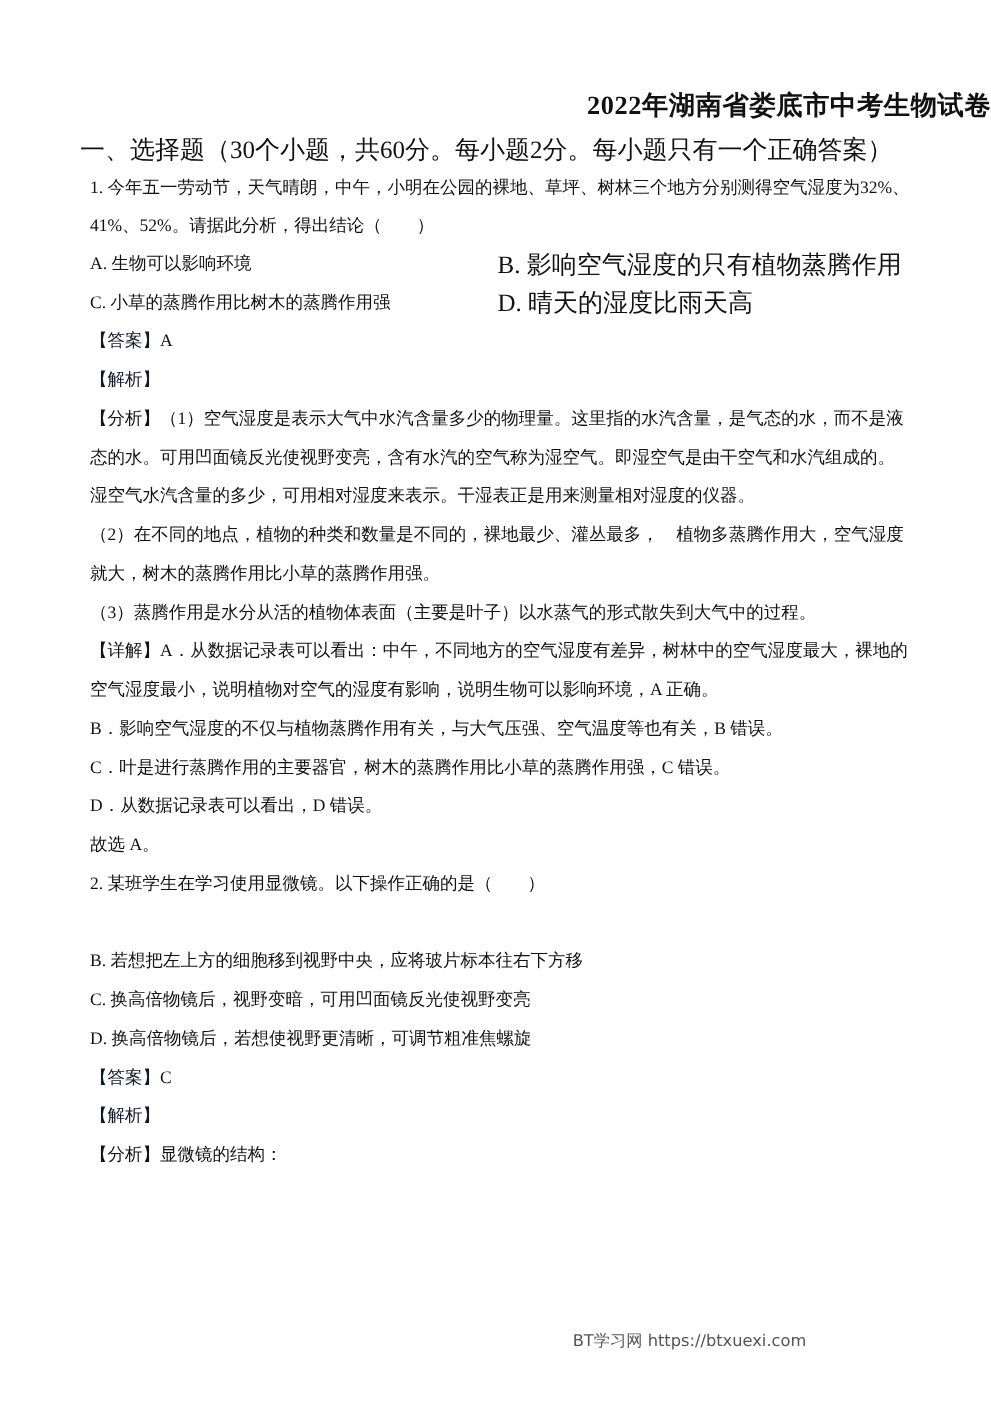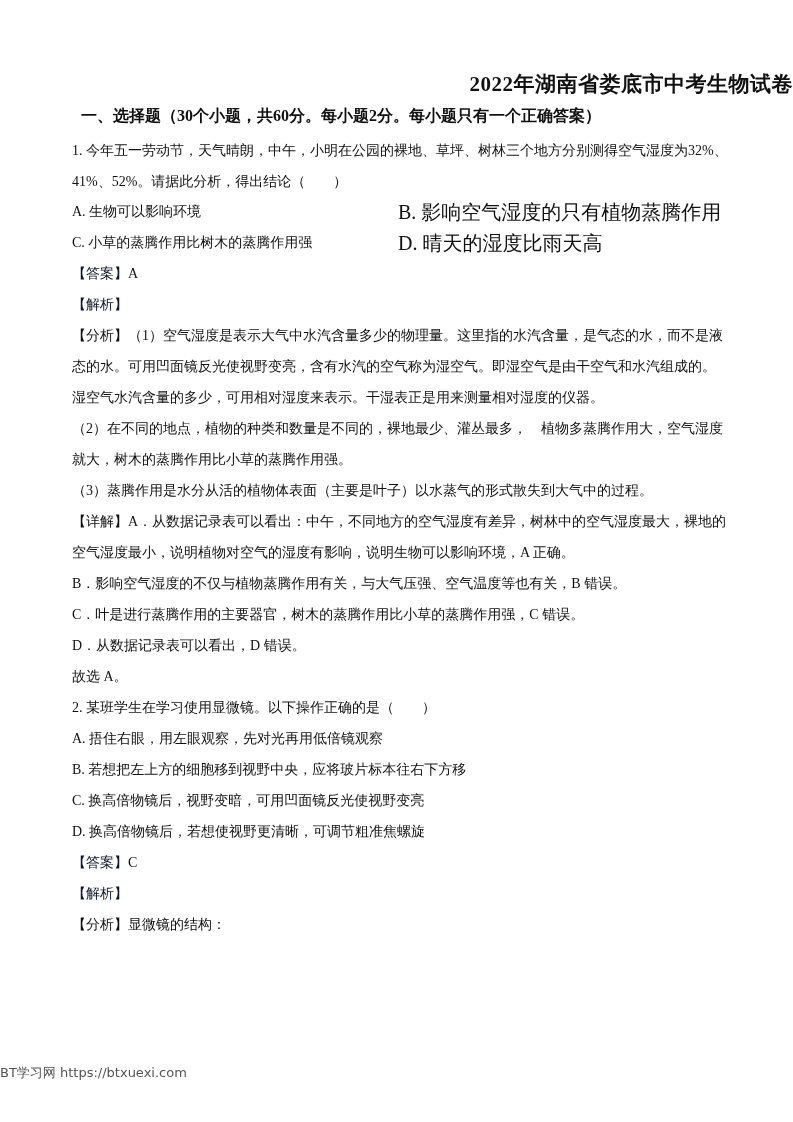--- a/index.html
+++ b/index.html
@@ -1,25 +1,25 @@
 <!DOCTYPE html>
 <html><head>
 <meta charset="utf-8">
 <style>
   html, body { margin: 0; padding: 0; background: #ffffff; }
   body { width: 793px; height: 1122px; position: relative; overflow: hidden;
          font-family: "Liberation Serif", "DejaVu Serif", serif; color: #111; }
   .page { position: absolute; left: 0; top: 0; width: 793px; height: 1122px; }
   .title { position: absolute; top: 70px; left: 0; width: 793px; text-align: right;
            font-size: 21px; font-weight: bold; letter-spacing: 0.5px; }
-  .section { position: absolute; top: 106px; left: 81px; font-size: 16px; font-weight: bold; }
+  .section { position: absolute; top: 106px; left: 64px; font-size: 20px; font-weight: normal; }
   .line { position: absolute; left: 72px; font-size: 14px; white-space: nowrap; line-height: 18px; }
   .col2 { position: absolute; left: 398px; font-size: 20px; white-space: nowrap; line-height: 18px; }
   .tag { color: #0f172a; }
-  .footer { position: absolute; top: 1064px; left: 0; width: 645px; text-align: left;
+  .footer { position: absolute; top: 1064px; left: 0; width: 645px; text-align: right;
             font-family: "DejaVu Sans", sans-serif; font-size: 13px; color: #555; }
 </style>
 </head>
 <body>
 
 <div class="page">
   <div class="title">2022年湖南省娄底市中考生物试卷</div>
   <div class="section">一、选择题（30个小题，共60分。每小题2分。每小题只有一个正确答案）</div>
 
   <div class="line" style="top:142px">1. 今年五一劳动节，天气晴朗，中午，小明在公园的裸地、草坪、树林三个地方分别测得空气湿度为32%、</div>
@@ -39,21 +39,20 @@
   <div class="line" style="top:451px">就大，树木的蒸腾作用比小草的蒸腾作用强。</div>
   <div class="line" style="top:482px">（3）蒸腾作用是水分从活的植物体表面（主要是叶子）以水蒸气的形式散失到大气中的过程。</div>
   <div class="line" style="top:513px">【详解】A．从数据记录表可以看出：中午，不同地方的空气湿度有差异，树林中的空气湿度最大，裸地的</div>
   <div class="line" style="top:544px">空气湿度最小，说明植物对空气的湿度有影响，说明生物可以影响环境，A 正确。</div>
   <div class="line" style="top:575px">B．影响空气湿度的不仅与植物蒸腾作用有关，与大气压强、空气温度等也有关，B 错误。</div>
   <div class="line" style="top:606px">C．叶是进行蒸腾作用的主要器官，树木的蒸腾作用比小草的蒸腾作用强，C 错误。</div>
   <div class="line" style="top:637px">D．从数据记录表可以看出，D 错误。</div>
   <div class="line" style="top:668px">故选 A。</div>
 
   <div class="line" style="top:699px">2. 某班学生在学习使用显微镜。以下操作正确的是（　　）</div>
-  <div class="line" style="top:730px">A. 捂住右眼，用左眼观察，先对光再用低倍镜观察</div>
   <div class="line" style="top:761px">B. 若想把左上方的细胞移到视野中央，应将玻片标本往右下方移</div>
   <div class="line" style="top:792px">C. 换高倍物镜后，视野变暗，可用凹面镜反光使视野变亮</div>
   <div class="line" style="top:823px">D. 换高倍物镜后，若想使视野更清晰，可调节粗准焦螺旋</div>
   <div class="line" style="top:854px">
     <span class="tag">【答案】</span><span>C</span>
   </div>
   <div class="line tag" style="top:885px">【解析】</div>
   <div class="line" style="top:916px">【分析】显微镜的结构：</div>
 
   <div class="footer">BT学习网 https://btxuexi.com</div>

